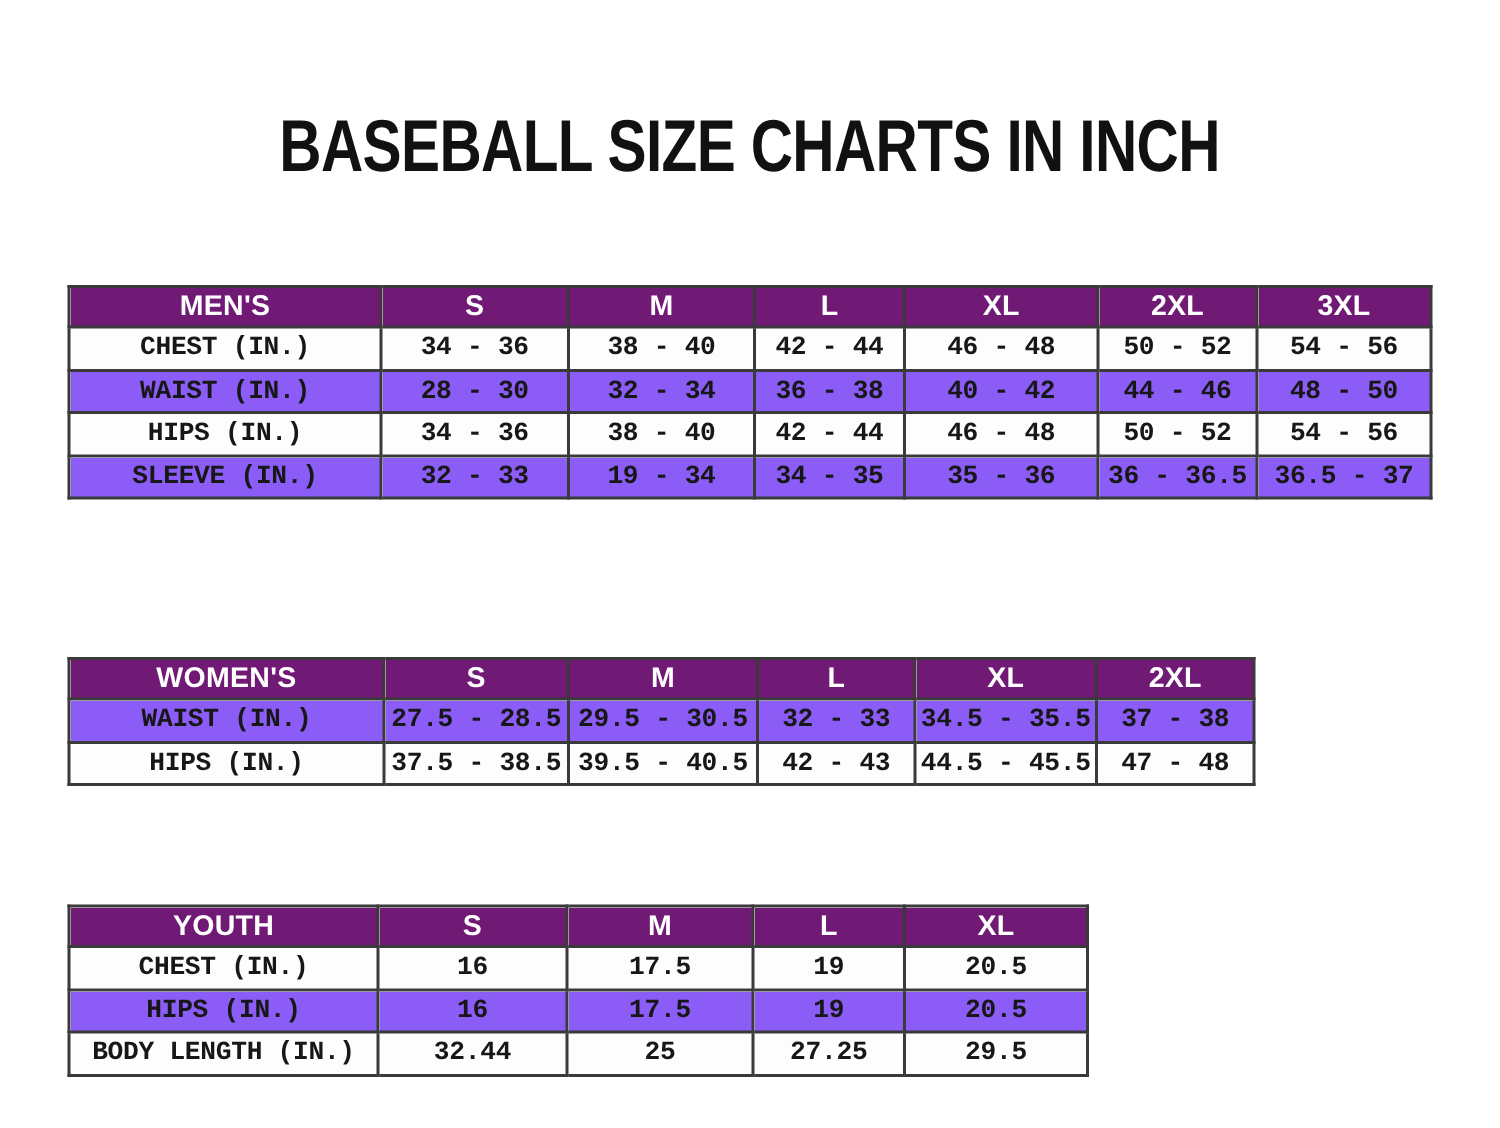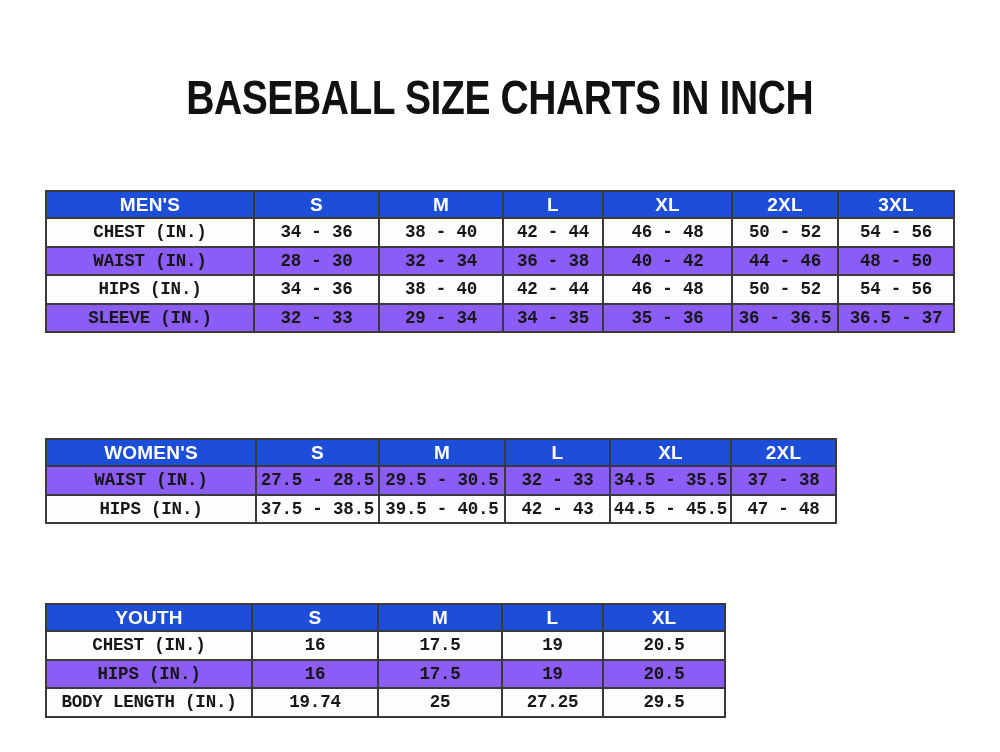--- a/index.html
+++ b/index.html
@@ -49,21 +49,21 @@
     vertical-align: middle;
     font-weight: bold;
     padding: 0 2px;
     overflow: hidden;
     white-space: nowrap;
   }
   table.size-table thead tr {
     height: 27px;
   }
   table.size-table thead th {
-    background: #1d4ed8;
+    background: #701a75;
     color: #ffffff;
     font-size: 19px;
     letter-spacing: 0.2px;
   }
   table.size-table tbody tr {
     height: 28.5px;
     font-family: Liberation Mono, monospace;
   }
   table.size-table tbody td {
     font-size: 17.5px;
@@ -132,21 +132,21 @@
           <td>34 - 36</td>
           <td>38 - 40</td>
           <td>42 - 44</td>
           <td>46 - 48</td>
           <td>50 - 52</td>
           <td>54 - 56</td>
         </tr>
         <tr class="alt">
           <td>SLEEVE (IN.)</td>
           <td>32 - 33</td>
-          <td>29 - 34</td>
+          <td>19 - 34</td>
           <td>34 - 35</td>
           <td>35 - 36</td>
           <td>36 - 36.5</td>
           <td>36.5 - 37</td>
         </tr>
       </tbody>
     </table>
 
   <table id="womens-table" class="size-table">
     <colgroup>
@@ -214,21 +214,21 @@
         </tr>
         <tr class="alt">
           <td>HIPS (IN.)</td>
           <td>16</td>
           <td>17.5</td>
           <td>19</td>
           <td>20.5</td>
         </tr>
         <tr>
           <td>BODY LENGTH (IN.)</td>
-          <td>19.74</td>
+          <td>32.44</td>
           <td>25</td>
           <td>27.25</td>
           <td>29.5</td>
         </tr>
       </tbody>
     </table>
 
 </div>
 
 </body></html>

